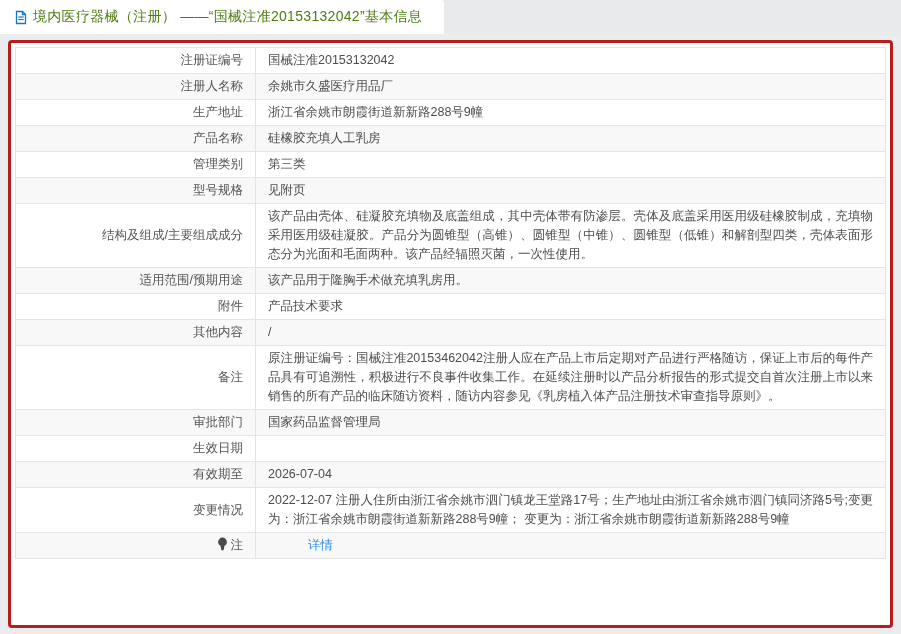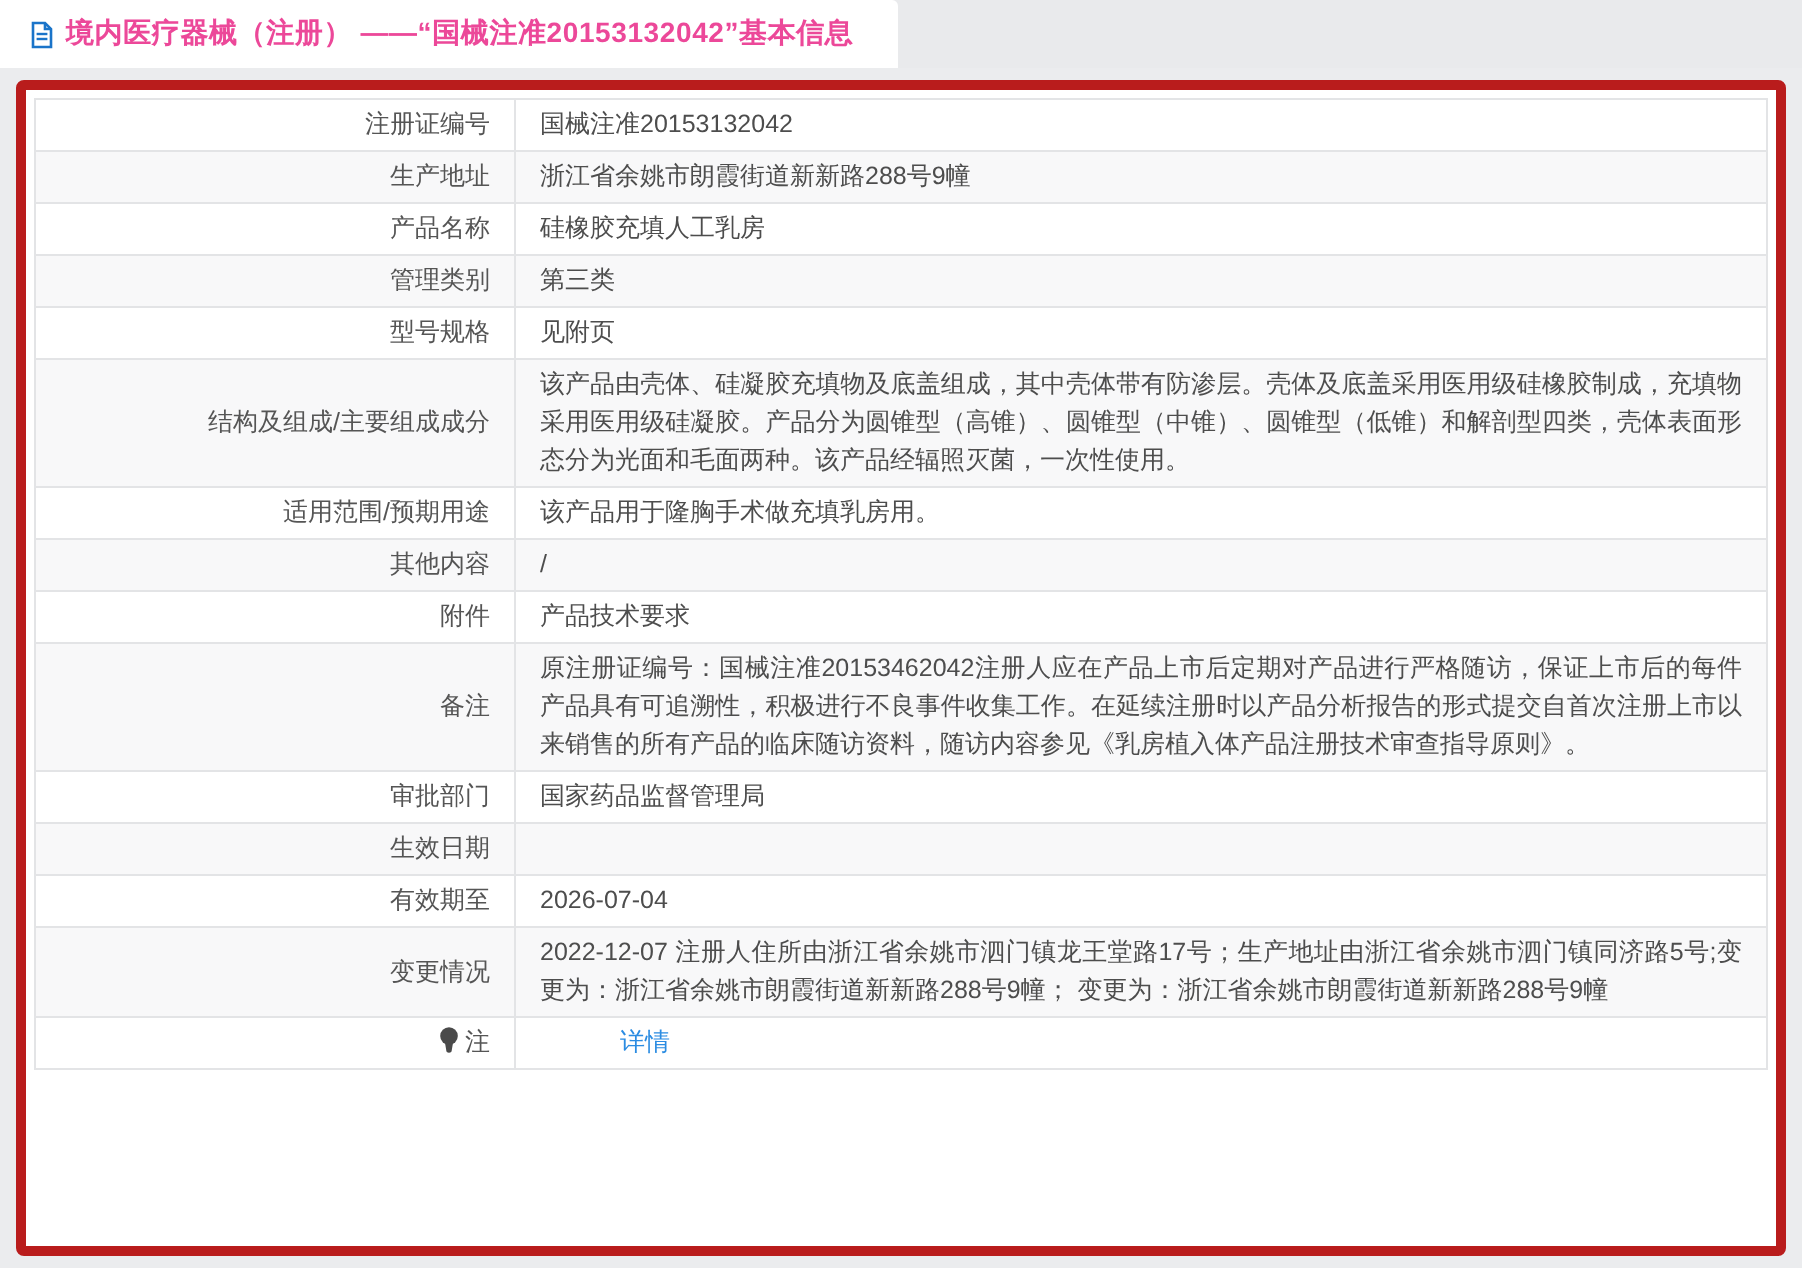--- a/index.html
+++ b/index.html
@@ -19,30 +19,30 @@
   .header-tab {
     background:#ffffff;
     display:inline-flex;
     align-items:center;
     padding:0 22px 0 14px;
     border-top-right-radius:3px;
   }
   .doc-icon { display:inline-flex; margin-right:5px; }
   .page-title {
     font-size:14px;
-    font-weight:bold;
-    color:#ec4899;
+    font-weight:normal;
+    color:#4d7c0f;
     letter-spacing:0.3px;
     white-space:nowrap;
   }
   .card {
     position:absolute;
     left:8px; right:8px; top:40px; bottom:6px;
     background:#ffffff;
-    border:5px solid #b91c1c;
+    border:3px solid #b91c1c;
     border-radius:4px;
     padding:4px;
   }
   table.info-table {
     width:100%;
     border-collapse:collapse;
     table-layout:fixed;
     font-size:12.5px;
     color:#4d4d4d;
   }
@@ -95,20 +95,24 @@
 </div>
 
 <div class="card">
   <table class="info-table">
     <tbody id="rows-container">
         <tr>
           <td class="cell-label"><span>注册证编号</span></td>
           <td class="cell-value"><span>国械注准20153132042</span></td>
         </tr>
         <tr>
+          <td class="cell-label"><span>注册人名称</span></td>
+          <td class="cell-value"><span>余姚市久盛医疗用品厂</span></td>
+        </tr>
+        <tr>
           <td class="cell-label"><span>生产地址</span></td>
           <td class="cell-value"><span>浙江省余姚市朗霞街道新新路288号9幢</span></td>
         </tr>
         <tr>
           <td class="cell-label"><span>产品名称</span></td>
           <td class="cell-value"><span>硅橡胶充填人工乳房</span></td>
         </tr>
         <tr>
           <td class="cell-label"><span>管理类别</span></td>
           <td class="cell-value"><span>第三类</span></td>
@@ -119,26 +123,26 @@
         </tr>
         <tr>
           <td class="cell-label"><span>结构及组成/主要组成成分</span></td>
           <td class="cell-value"><span>该产品由壳体、硅凝胶充填物及底盖组成，其中壳体带有防渗层。壳体及底盖采用医用级硅橡胶制成，充填物采用医用级硅凝胶。产品分为圆锥型（高锥）、圆锥型（中锥）、圆锥型（低锥）和解剖型四类，壳体表面形态分为光面和毛面两种。该产品经辐照灭菌，一次性使用。</span></td>
         </tr>
         <tr>
           <td class="cell-label"><span>适用范围/预期用途</span></td>
           <td class="cell-value"><span>该产品用于隆胸手术做充填乳房用。</span></td>
         </tr>
         <tr>
+          <td class="cell-label"><span>附件</span></td>
+          <td class="cell-value"><span>产品技术要求</span></td>
+        </tr>
+        <tr>
           <td class="cell-label"><span>其他内容</span></td>
           <td class="cell-value"><span>/</span></td>
-        </tr>
-        <tr>
-          <td class="cell-label"><span>附件</span></td>
-          <td class="cell-value"><span>产品技术要求</span></td>
         </tr>
         <tr>
           <td class="cell-label"><span>备注</span></td>
           <td class="cell-value"><span>原注册证编号：国械注准20153462042注册人应在产品上市后定期对产品进行严格随访，保证上市后的每件产品具有可追溯性，积极进行不良事件收集工作。在延续注册时以产品分析报告的形式提交自首次注册上市以来销售的所有产品的临床随访资料，随访内容参见《乳房植入体产品注册技术审查指导原则》。</span></td>
         </tr>
         <tr>
           <td class="cell-label"><span>审批部门</span></td>
           <td class="cell-value"><span>国家药品监督管理局</span></td>
         </tr>
         <tr>

